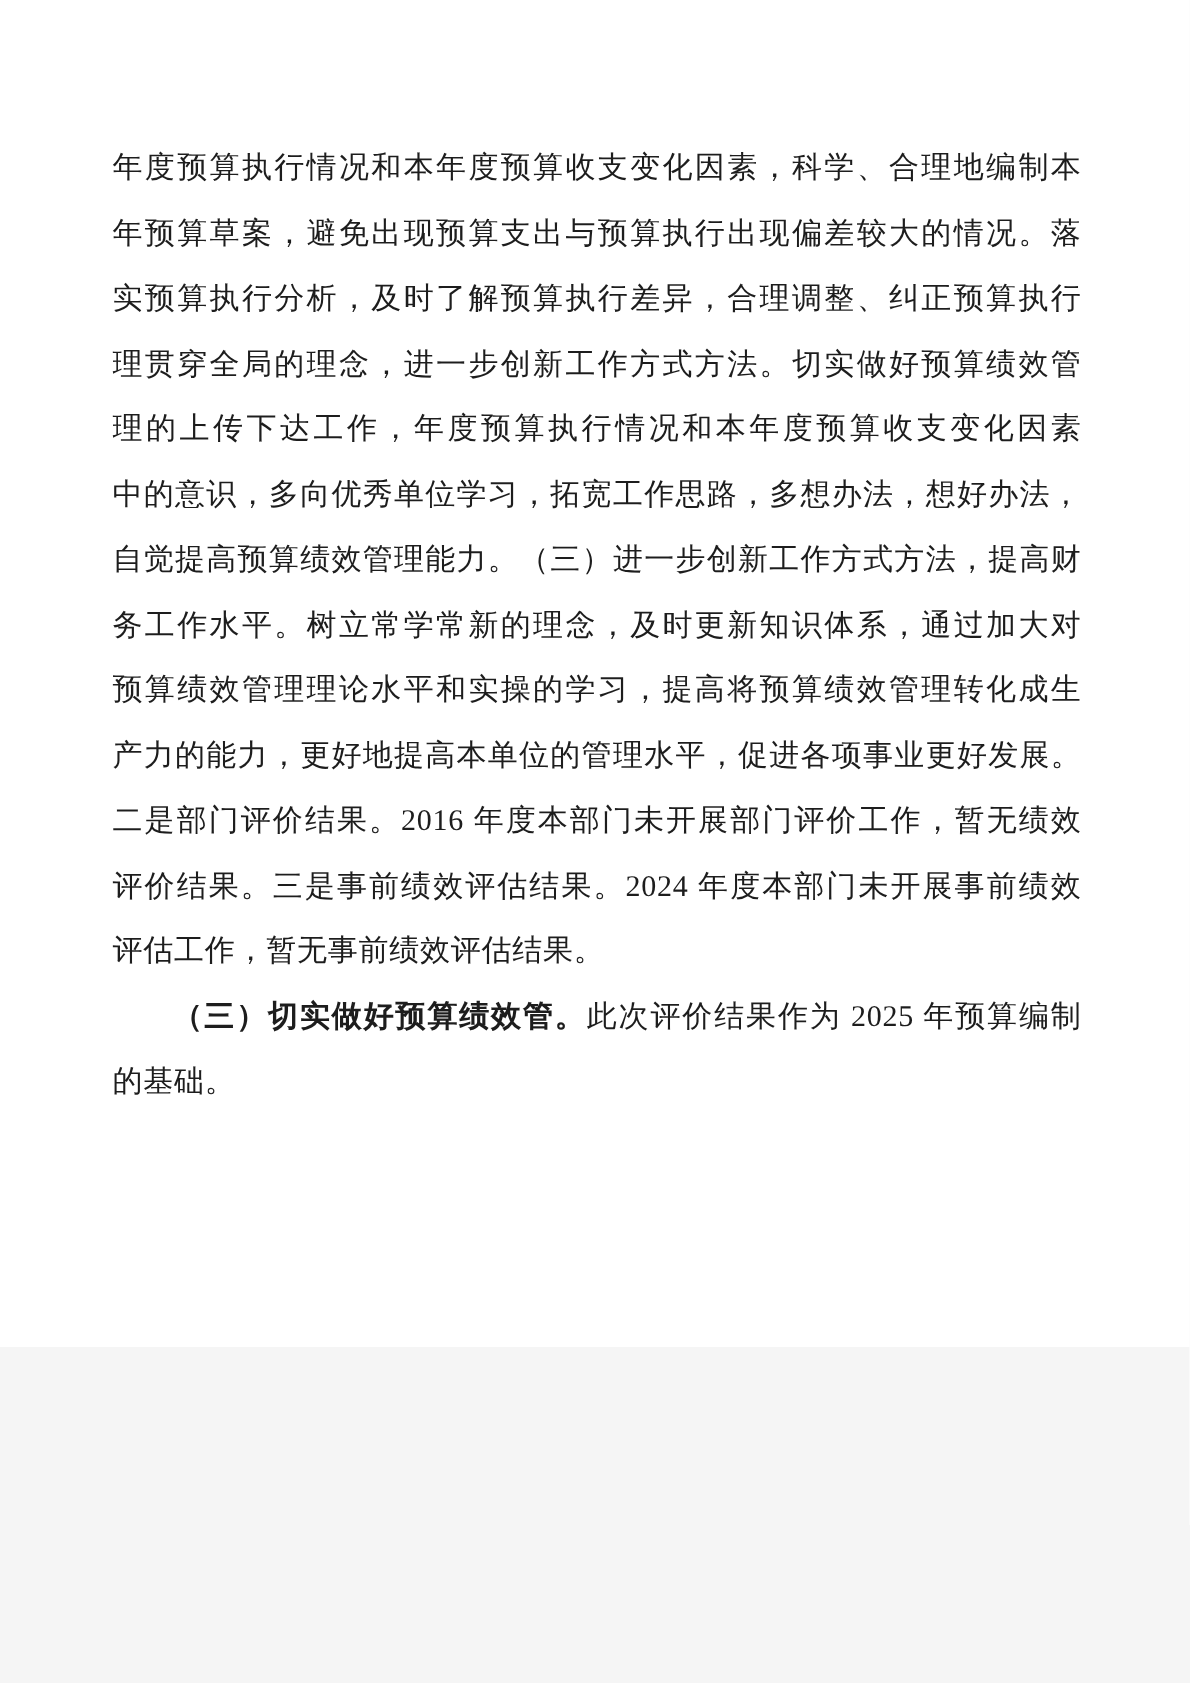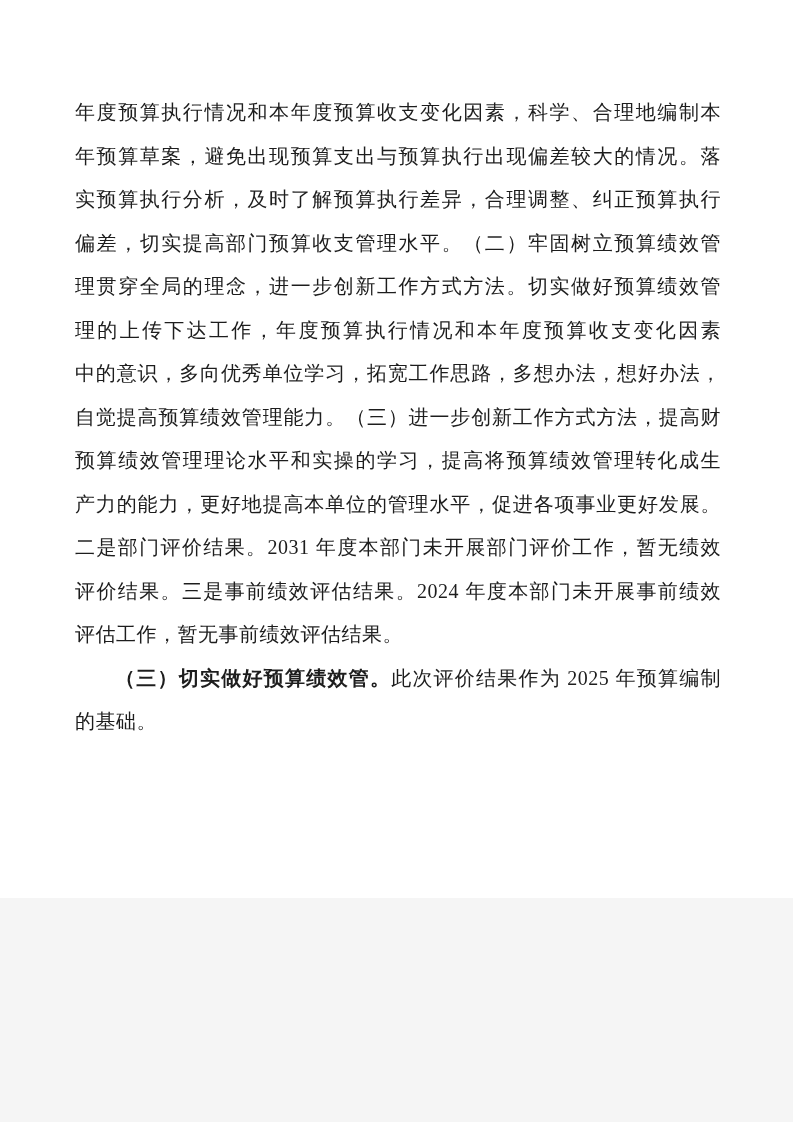--- a/index.html
+++ b/index.html
@@ -65,28 +65,28 @@
 </style>
 </head>
 <body>
 
 <div class="page">
   <div class="content" id="doc-content">
       <div class="paragraph">
         <div class="line"><span class="seg-normal">年度预算执行情况和本年度预算收支变化因素，科学、合理地编制本</span></div>
         <div class="line"><span class="seg-normal">年预算草案，避免出现预算支出与预算执行出现偏差较大的情况。落</span></div>
         <div class="line"><span class="seg-normal">实预算执行分析，及时了解预算执行差异，合理调整、纠正预算执行</span></div>
-        <div class="line"><span class="seg-normal">偏差，切实提高部门预算收支管理水平。（二）牢固树立预算绩效管</span></div>
         <div class="line"><span class="seg-normal">理贯穿全局的理念，进一步创新工作方式方法。切实做好预算绩效管</span></div>
         <div class="line"><span class="seg-normal">理的上传下达工作，年度预算执行情况和本年度预算收支变化因素</span></div>
         <div class="line"><span class="seg-normal">中的意识，多向优秀单位学习，拓宽工作思路，多想办法，想好办法，</span></div>
         <div class="line"><span class="seg-normal">自觉提高预算绩效管理能力。（三）进一步创新工作方式方法，提高财</span></div>
+        <div class="line"><span class="seg-normal">务工作水平。树立常学常新的理念，及时更新知识体系，通过加大对</span></div>
         <div class="line"><span class="seg-normal">预算绩效管理理论水平和实操的学习，提高将预算绩效管理转化成生</span></div>
         <div class="line"><span class="seg-normal">产力的能力，更好地提高本单位的管理水平，促进各项事业更好发展。</span></div>
-        <div class="line"><span class="seg-normal">二是部门评价结果。2031 年度本部门未开展部门评价工作，暂无绩效</span></div>
+        <div class="line"><span class="seg-normal">二是部门评价结果。2016 年度本部门未开展部门评价工作，暂无绩效</span></div>
         <div class="line"><span class="seg-normal">评价结果。三是事前绩效评估结果。2024 年度本部门未开展事前绩效</span></div>
         <div class="line last-line"><span class="seg-normal">评估工作，暂无事前绩效评估结果。</span></div>
       </div>
       <div class="paragraph">
         <div class="line first-indent"><span class="seg-bold">（三）切实做好预算绩效管。</span><span class="seg-normal">此次评价结果作为 2025 年预算编制</span></div>
         <div class="line last-line"><span class="seg-normal">的基础。</span></div>
       </div>
     </div>
   <div class="footer">- 17 -</div>
 </div>

